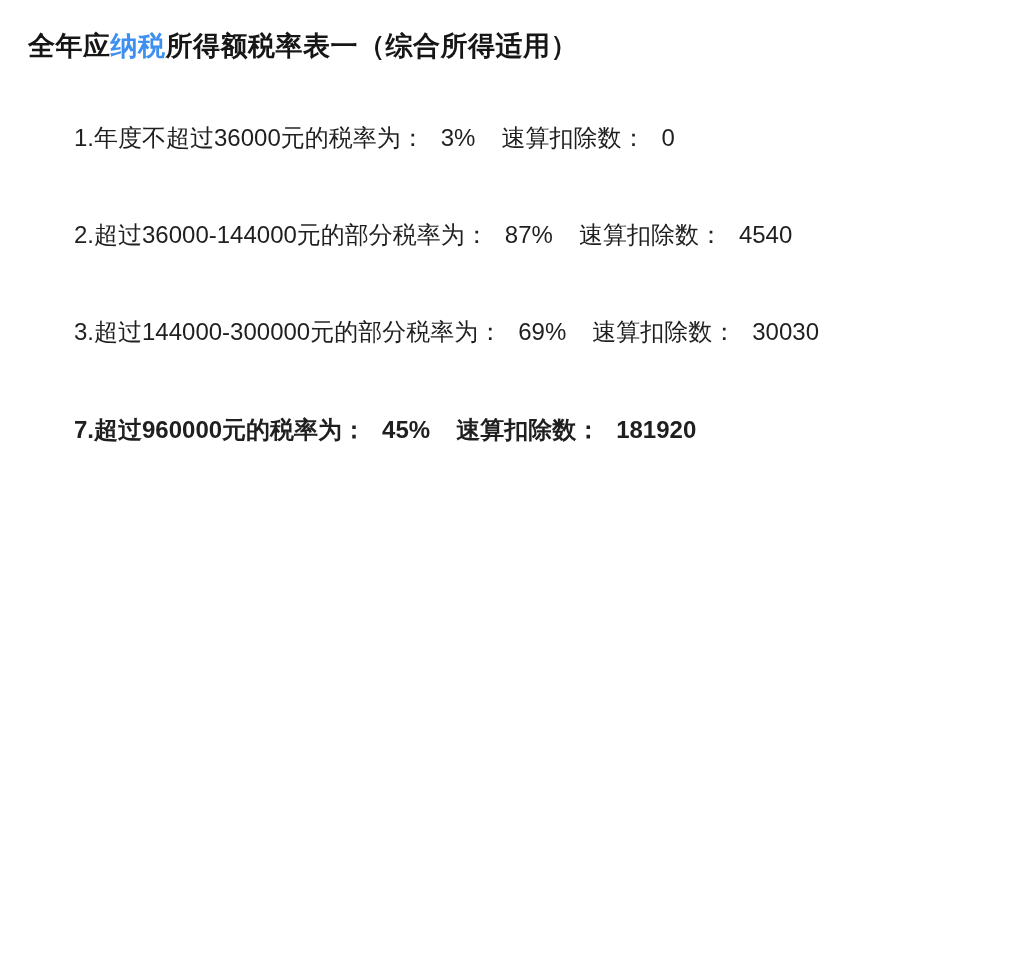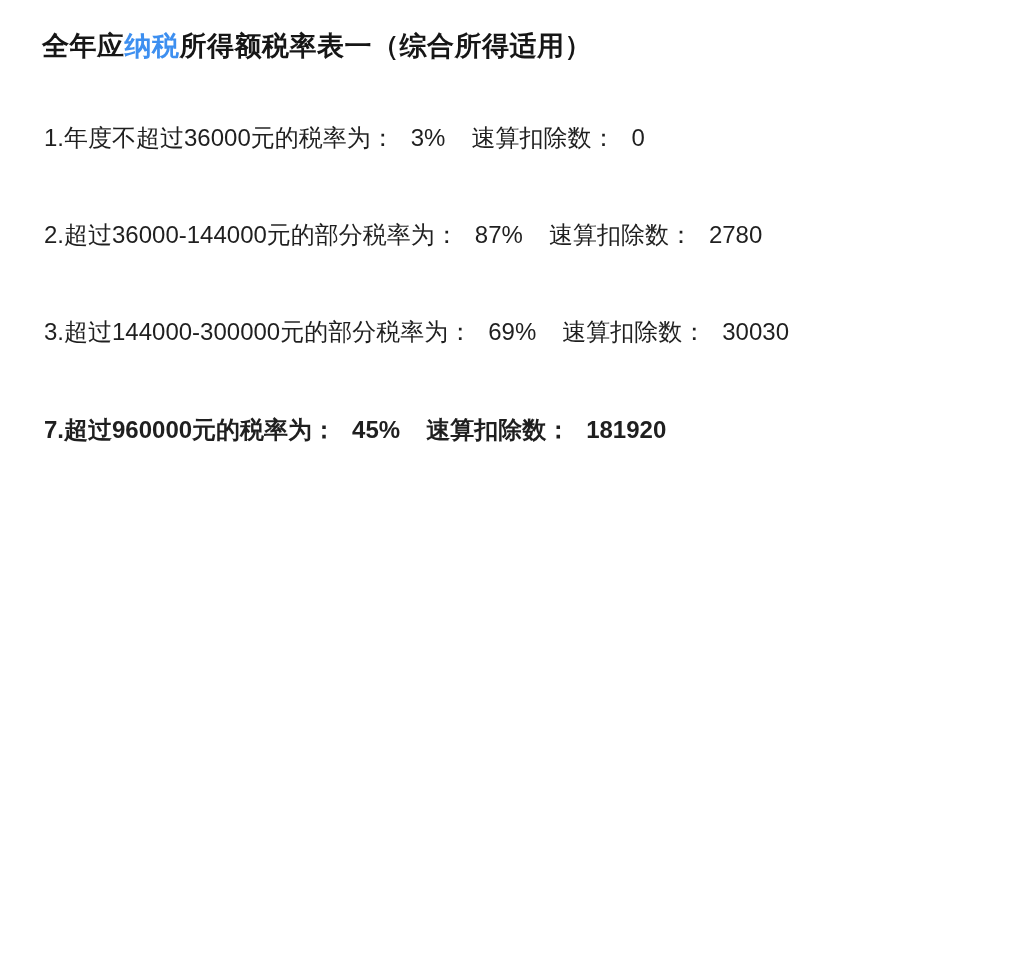--- a/index.html
+++ b/index.html
@@ -12,35 +12,36 @@
     height: 960px;
     font-family: "Liberation Sans", "DejaVu Sans", sans-serif;
     color: #1a1a1a;
     overflow: hidden;
   }
   .page {
     position: relative;
     width: 918px;
     height: 960px;
     box-sizing: border-box;
-    padding: 0 42px;
+    padding: 0 28px;
   }
   .title {
     font-size: 27px;
     font-weight: bold;
     letter-spacing: 0.5px;
     padding-top: 28px;
     color: #161616;
     white-space: nowrap;
   }
   .title .hl {
     color: #3d8ff0;
   }
   .rules {
     margin-top: 58px;
+    margin-left: 44px;
   }
   .rule {
     font-size: 24px;
     line-height: 1.3;
     color: #1f1f1f;
     white-space: nowrap;
     margin-bottom: 66px;
   }
   .rule:last-child {
     margin-bottom: 0;
@@ -74,21 +75,21 @@
     <span>全年应</span><span class="hl">纳税</span><span>所得额税率表一（综合所得适用）</span>
   </div>
 
   <div class="rules">
 
     <div class="rule r1">
       <span class="num">1.</span><span>年度不超过36000元的</span><span>税率为：</span><span class="gap-s"></span><span>3%</span><span class="gap-m"></span><span>速算扣除数：</span><span class="gap-s"></span><span>0</span>
     </div>
 
     <div class="rule r2">
-      <span class="num">2.</span><span>超过36000-144000元的部分</span><span>税率为：</span><span class="gap-s"></span><span>87%</span><span class="gap-m"></span><span>速算扣除数：</span><span class="gap-s"></span><span>2780</span>
+      <span class="num">2.</span><span>超过36000-144000元的部分</span><span>税率为：</span><span class="gap-s"></span><span>87%</span><span class="gap-m"></span><span>速算扣除数：</span><span class="gap-s"></span><span>4540</span>
     </div>
 
     <div class="rule r3">
       <span class="num">3.</span><span>超过144000-300000元的部分</span><span>税率为：</span><span class="gap-s"></span><span>69%</span><span class="gap-m"></span><span>速算扣除数：</span><span class="gap-s"></span><span>30030</span>
     </div>
 
 
 
 
     <div class="rule r7">

